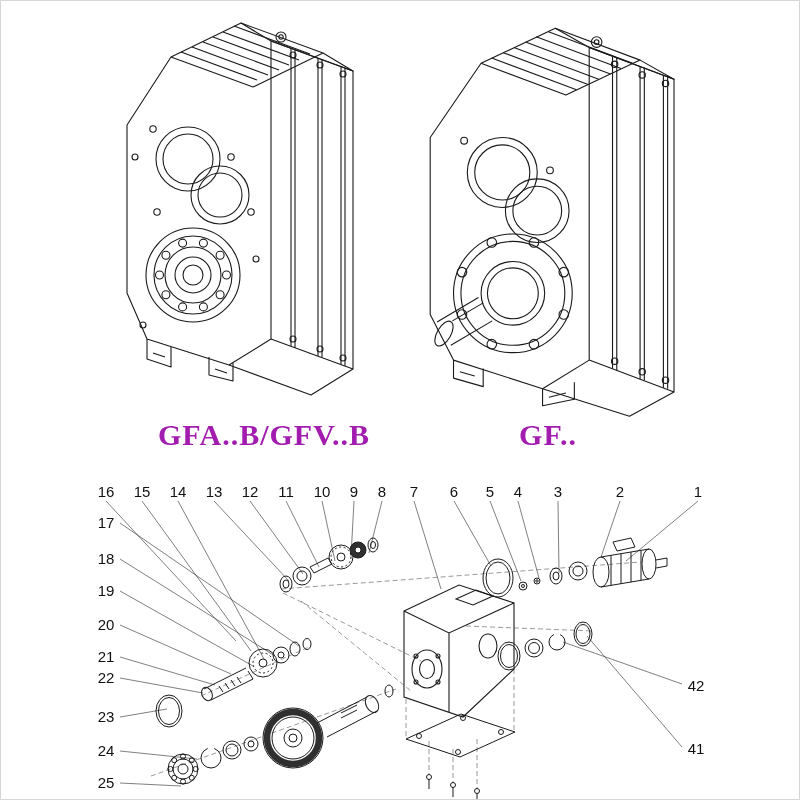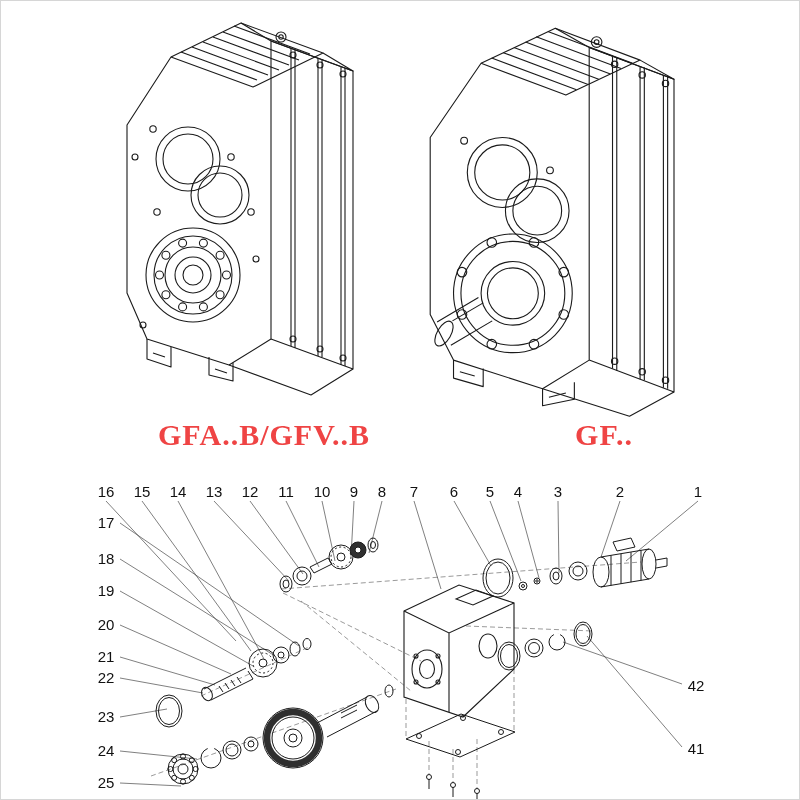--- a/index.html
+++ b/index.html
@@ -5,24 +5,24 @@
   html,body{margin:0;padding:0;background:#fff;}
   .page{
     position:relative;width:800px;height:800px;background:#ffffff;
     border:1px solid #d6d6d6;box-sizing:border-box;overflow:hidden;
     font-family:"Liberation Sans",sans-serif;
   }
   .art{position:absolute;left:0;top:0;}
   .product-label{
     position:absolute;text-align:center;
     font-family:"Liberation Serif",serif;font-weight:bold;
-    font-size:30px;letter-spacing:1px;color:#ef4444;
+    font-size:30px;letter-spacing:1px;color:#a21caf;
   }
   .lbl-left{left:118px;top:417px;width:290px;}
-  .lbl-right{left:462px;top:417px;width:170px;text-align:right;}
+  .lbl-right{left:462px;top:417px;width:170px;}
 </style>
 </head>
 <body>
 
 <div class="page">
 
   <div class="product-label lbl-left">GFA..B/GFV..B</div>
   <div class="product-label lbl-right">GF..</div>
 
   <svg class="art" width="800" height="800" viewBox="0 0 800 800">

